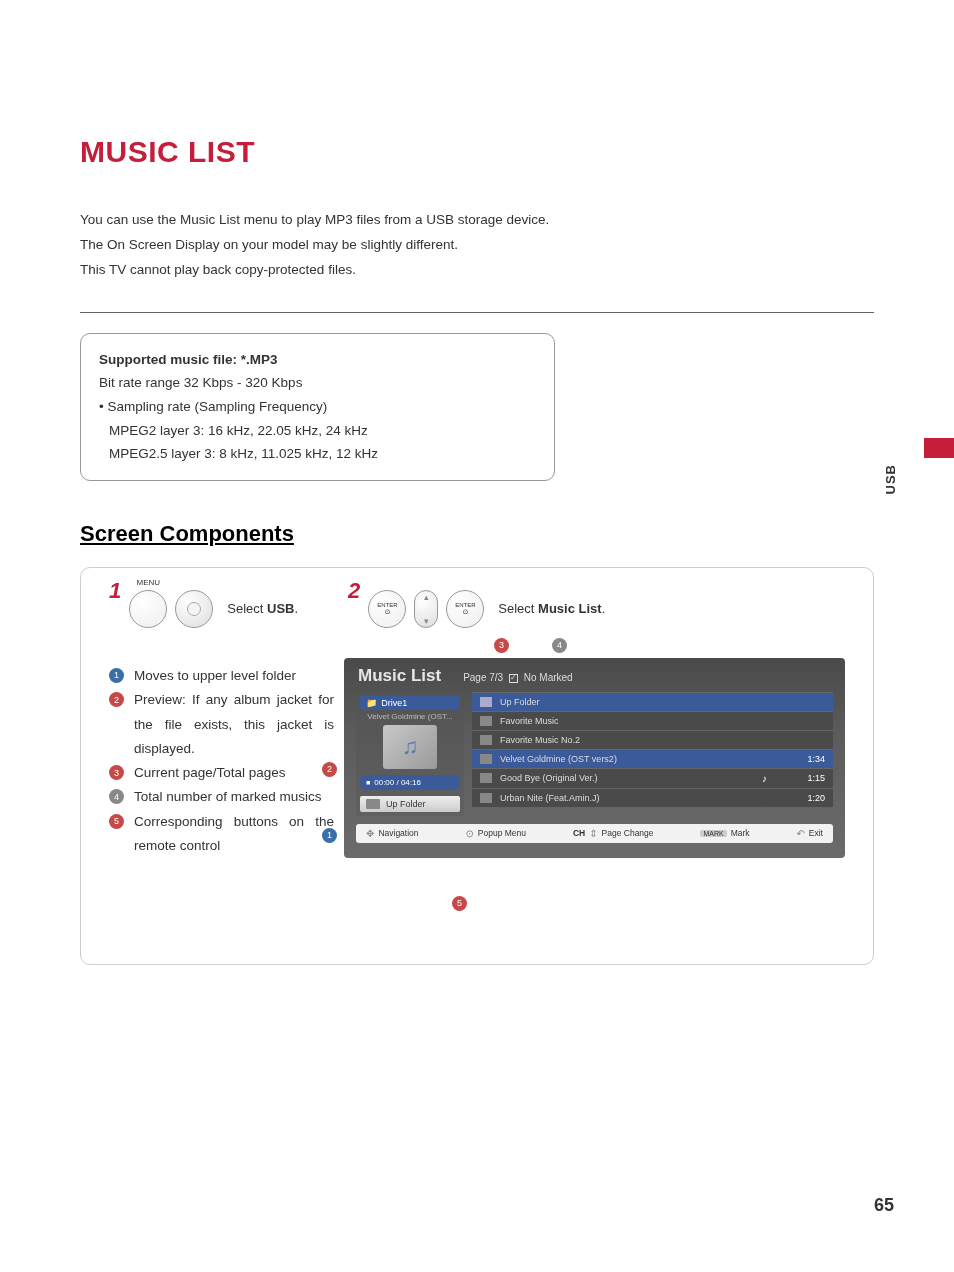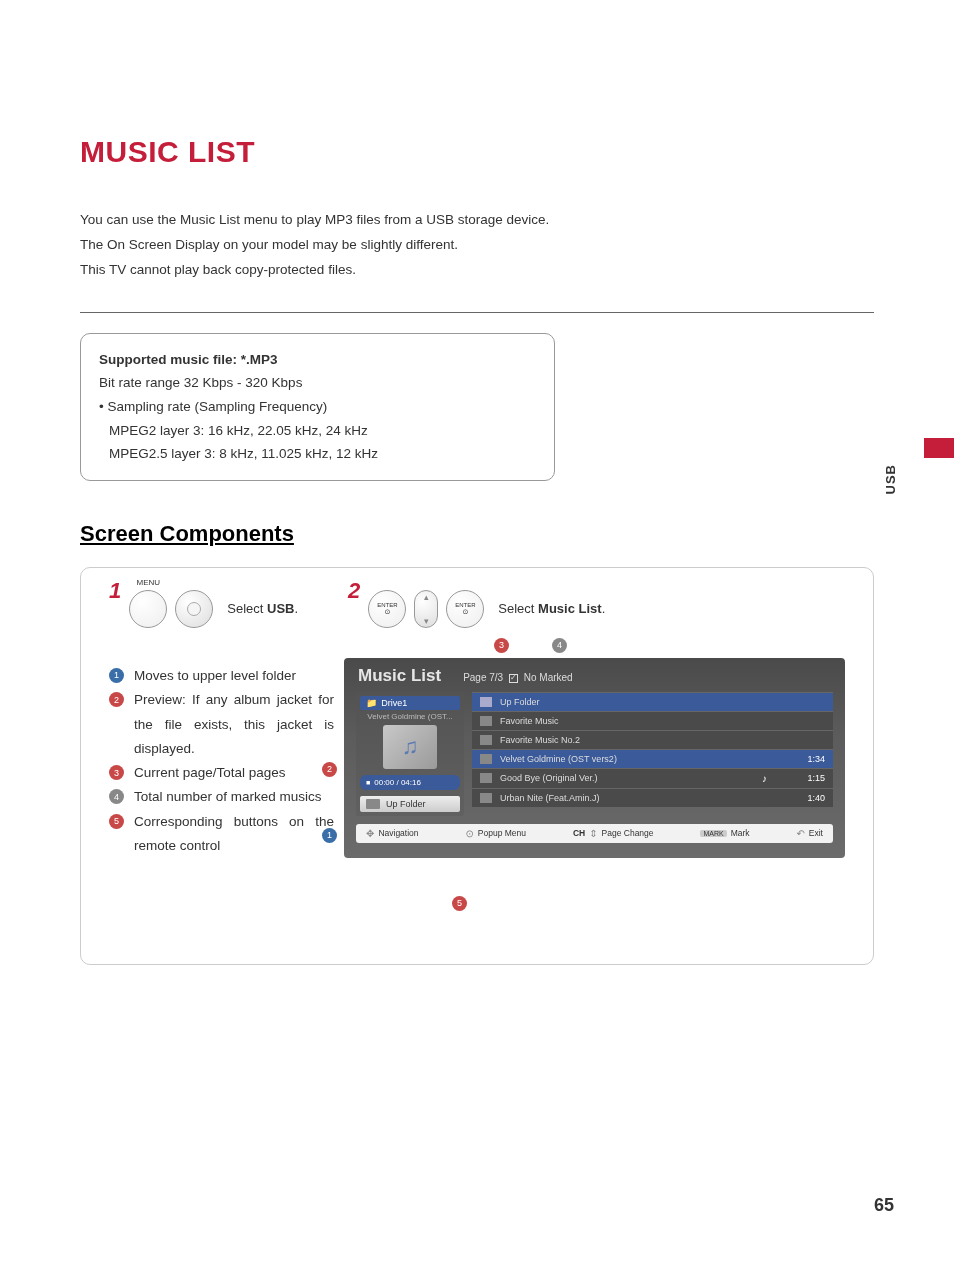--- a/index.html
+++ b/index.html
@@ -455,21 +455,21 @@
               </div>
               <div class="osd-row">
                 <span class="fi"></span>
                 <span class="txt">Good Bye (Original Ver.)</span>
                 <span class="note-icon">♪</span>
                 <span class="dur">1:15</span>
               </div>
               <div class="osd-row">
                 <span class="fi"></span>
                 <span class="txt">Urban Nite (Feat.Amin.J)</span>
-                <span class="dur">1:40</span>
+                <span class="dur">1:20</span>
               </div>
             </div>
           </div>
           <div class="osd-footer">
             <span>
                 <span class="dot-icon">✥</span>
                 <span>Navigation</span>
               </span>
             <span>
                 <span class="dot-icon">⊙</span>

